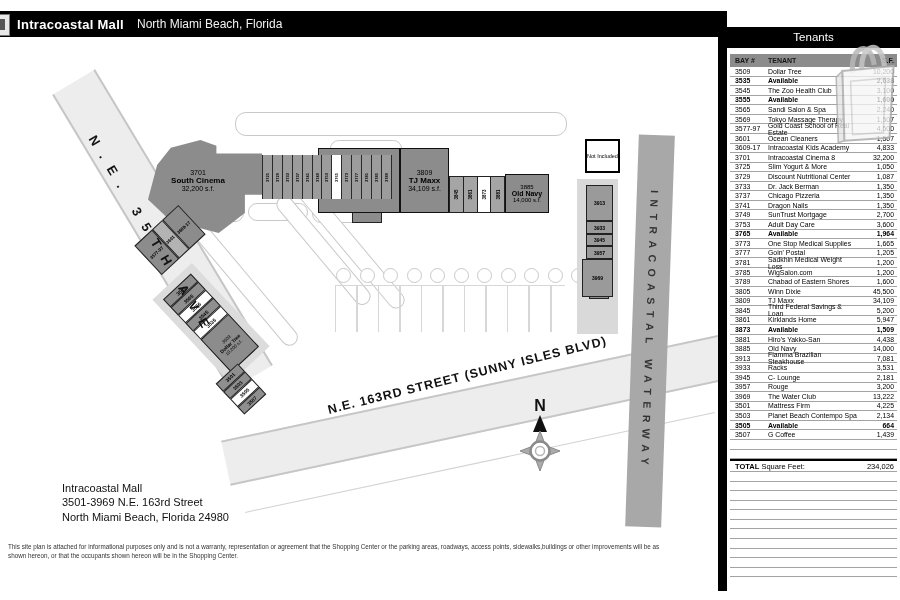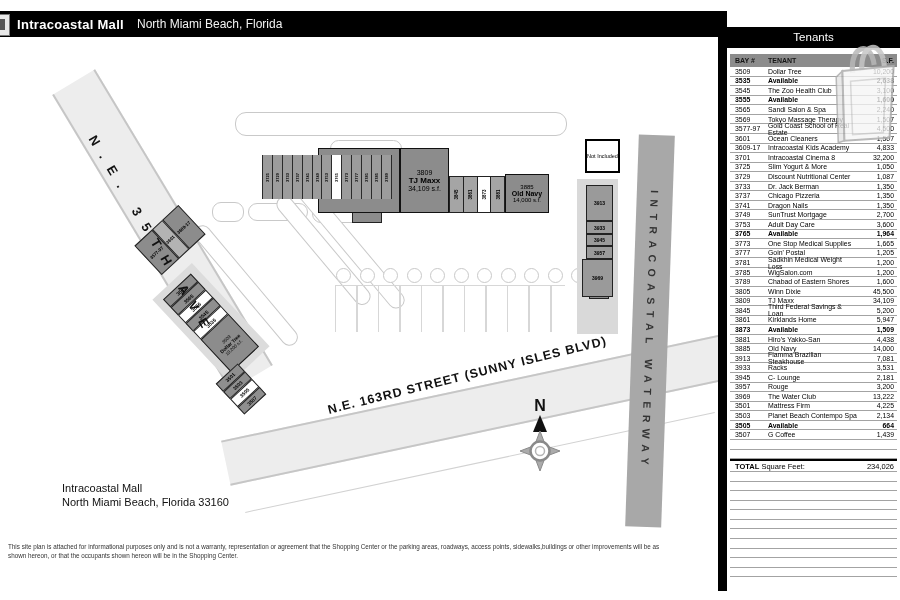--- a/index.html
+++ b/index.html
@@ -181,20 +181,25 @@
       </div>
     <div class="stalls"></div>
 
     <div class="waterway">
       <span>INTRACOASTAL WATERWAY</span>
     </div>
 
     <div class="eback"></div>
     <div class="bback"></div>
 
+    <div class="bldg b-cinema">
+      <span class="bay">3701</span>
+      <span class="bname">South Cinema</span>
+      <span class="bsf">32,200 s.f.</span>
+    </div>
     <div class="bldg b-winn">
       <span class="bay">3805</span>
       <span class="bname">Winn Dixie</span>
       <span class="bsf">45,500 s.f.</span>
     </div>
     <div class="bldg b-tj">
       <span class="bay">3809</span>
       <span class="bname">TJ Maxx</span>
       <span class="bsf">34,109 s.f.</span>
     </div>
@@ -336,21 +341,22 @@
     <svg class="compass" viewBox="0 0 70 80">
       <text x="35" y="16" font-size="16" font-weight="bold" text-anchor="middle" fill="#111" font-family="Liberation Sans, sans-serif">N</text>
       <polygon points="35,20 28,37 42,37" fill="#111"></polygon>
       <polygon points="35,36 40.5,50.5 55,56 40.5,61.5 35,76 29.5,61.5 15,56 29.5,50.5" fill="#ababab" stroke="#8a8a8a" stroke-width="1"></polygon>
       <circle cx="35" cy="56" r="9.5" fill="#fff" stroke="#8a8a8a" stroke-width="2.5"></circle>
       <circle cx="35" cy="56" r="4.5" fill="none" stroke="#b5b5b5" stroke-width="1.5"></circle>
     </svg>
 
     <div class="address">
       <div>Intracoastal Mall</div>
-      <div>North Miami Beach, Florida 33160</div>
+      <div>3501-3969 N.E. 163rd Street</div>
+      <div>North Miami Beach, Florida 24980</div>
     </div>
 
     <div class="disclaimer">This site plan is attached for informational purposes only and is not a warranty, representation or agreement that the Shopping Center or the parking areas, roadways, access points, sidewalks,buildings or other improvements will be as shown hereon, or that the occupants shown hereon will be in the Shopping Center.</div>
   </div>
 
   <div class="topbar">
     <div class="logo-chip"></div>
     <span class="tb-title">Intracoastal Mall</span>
     <span class="tb-sub">North Miami Beach, Florida</span>
   </div>

